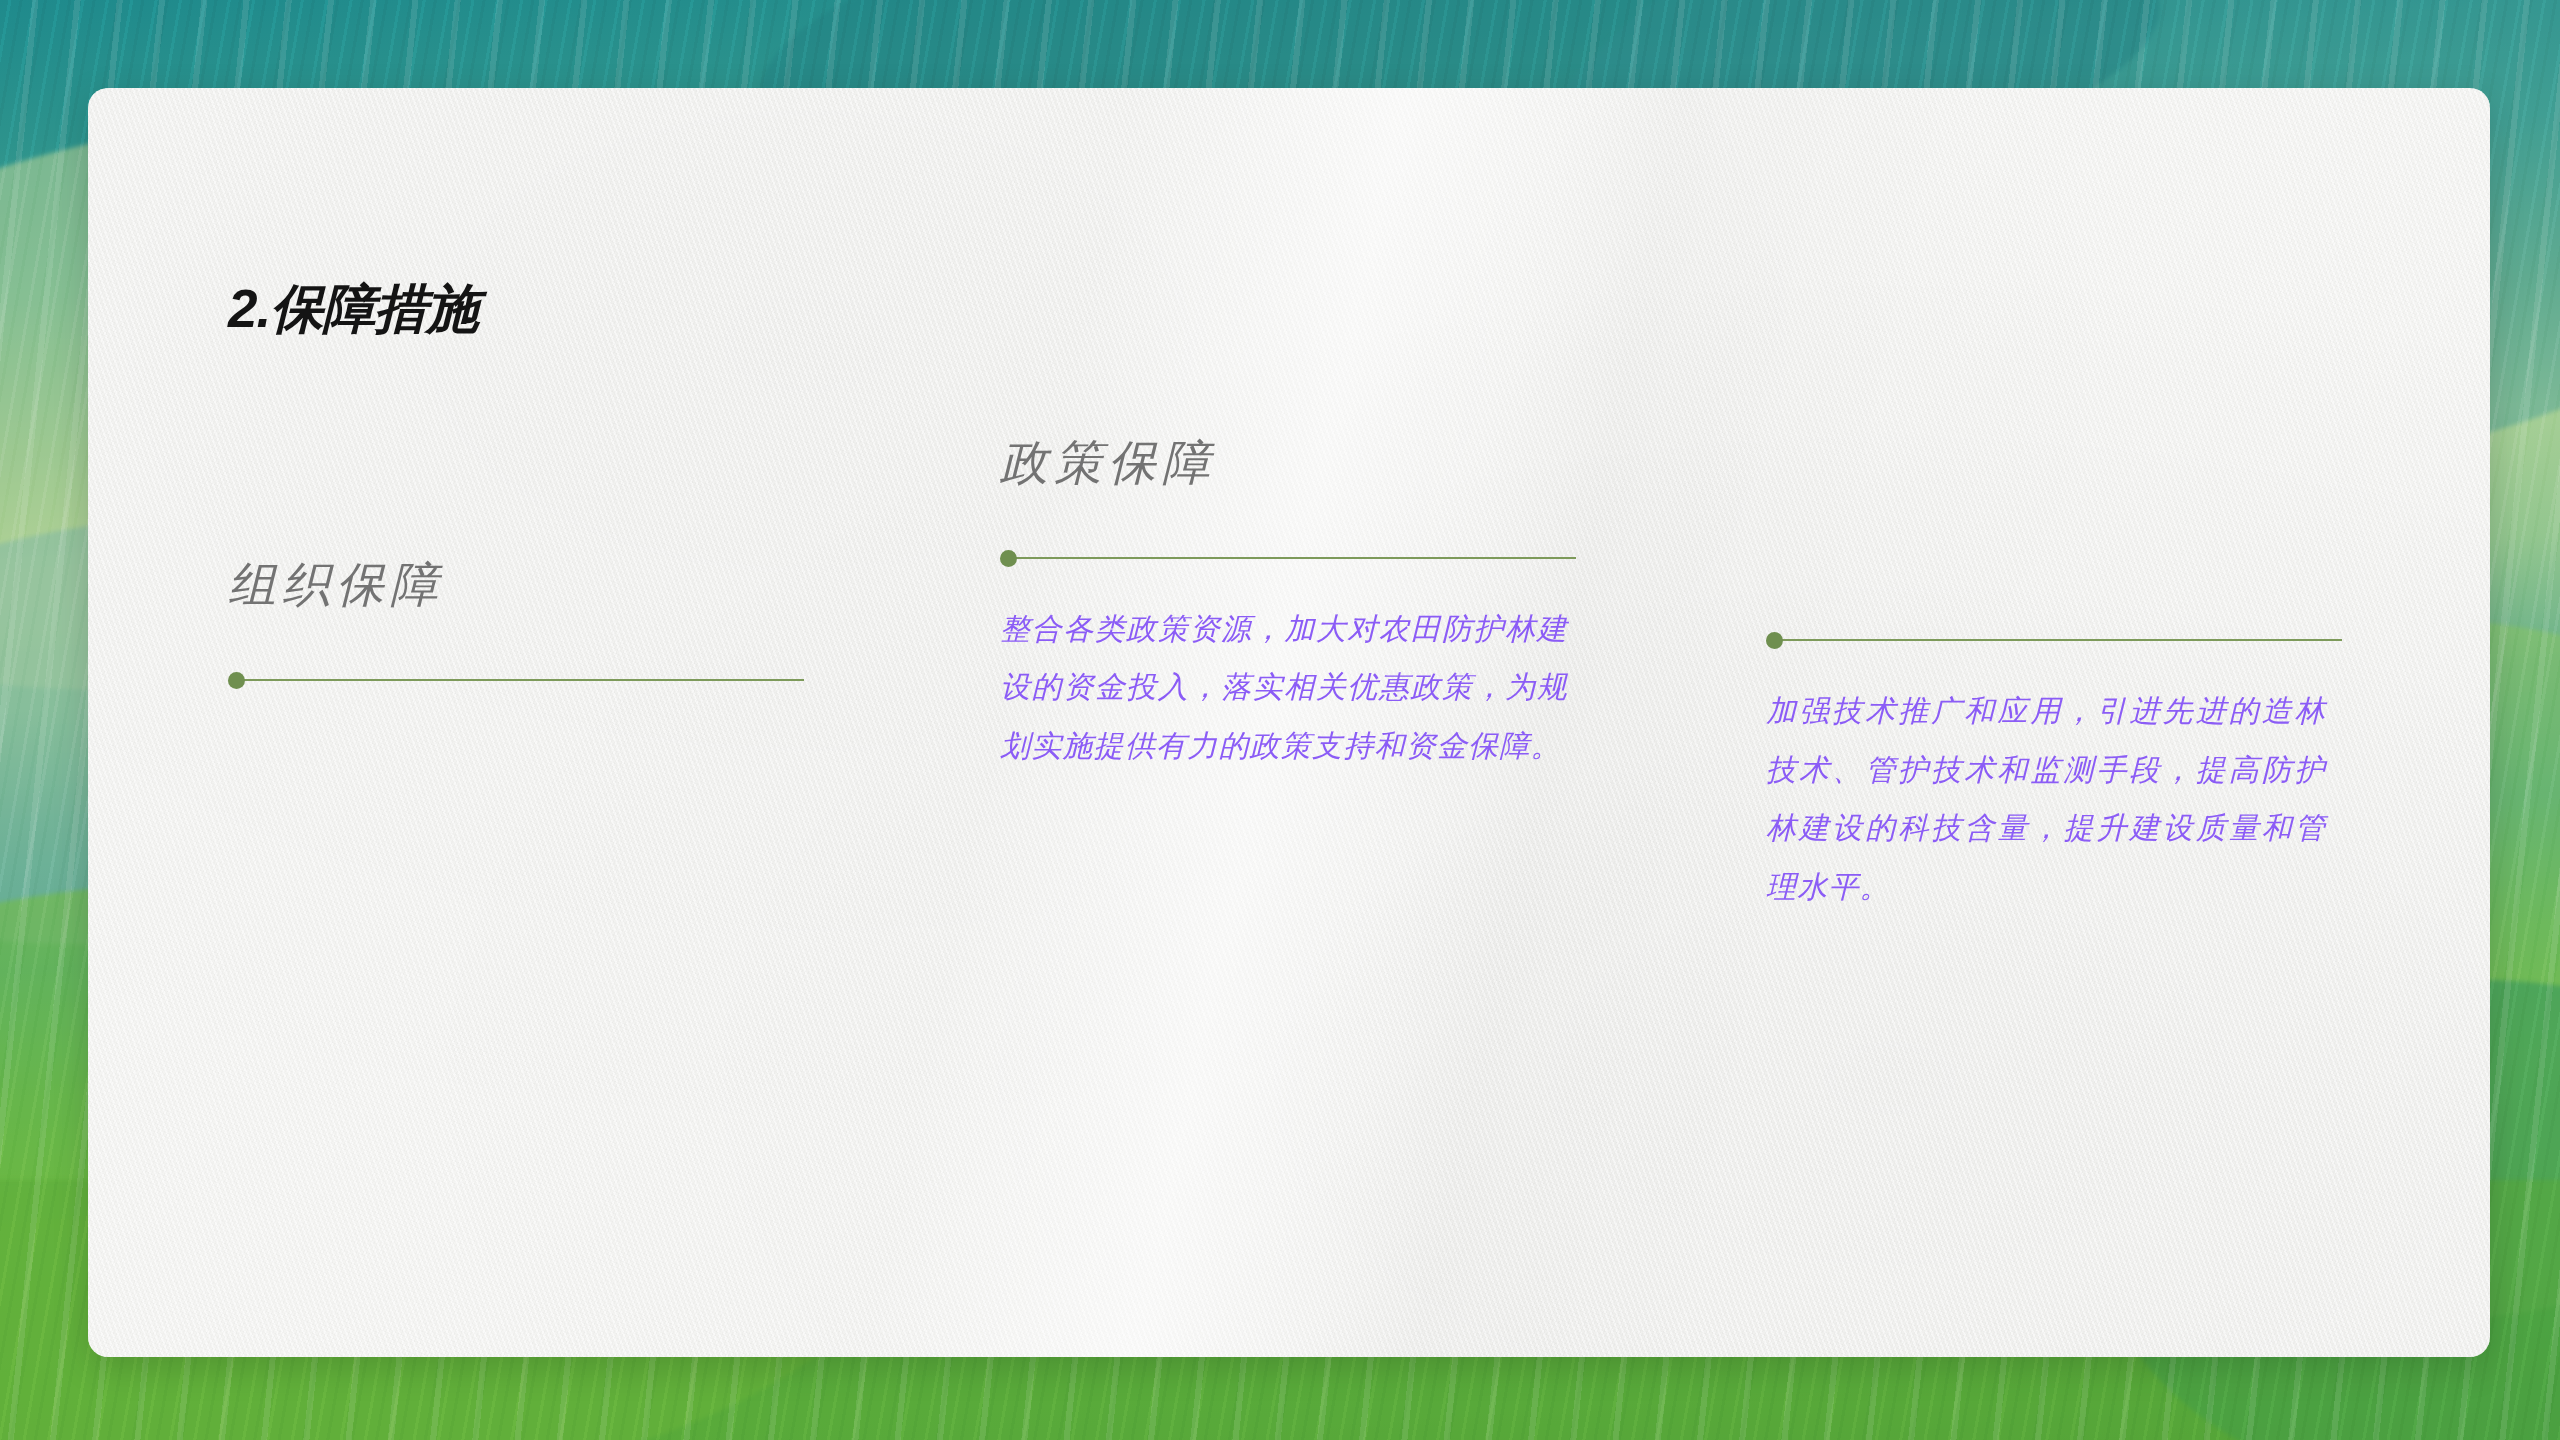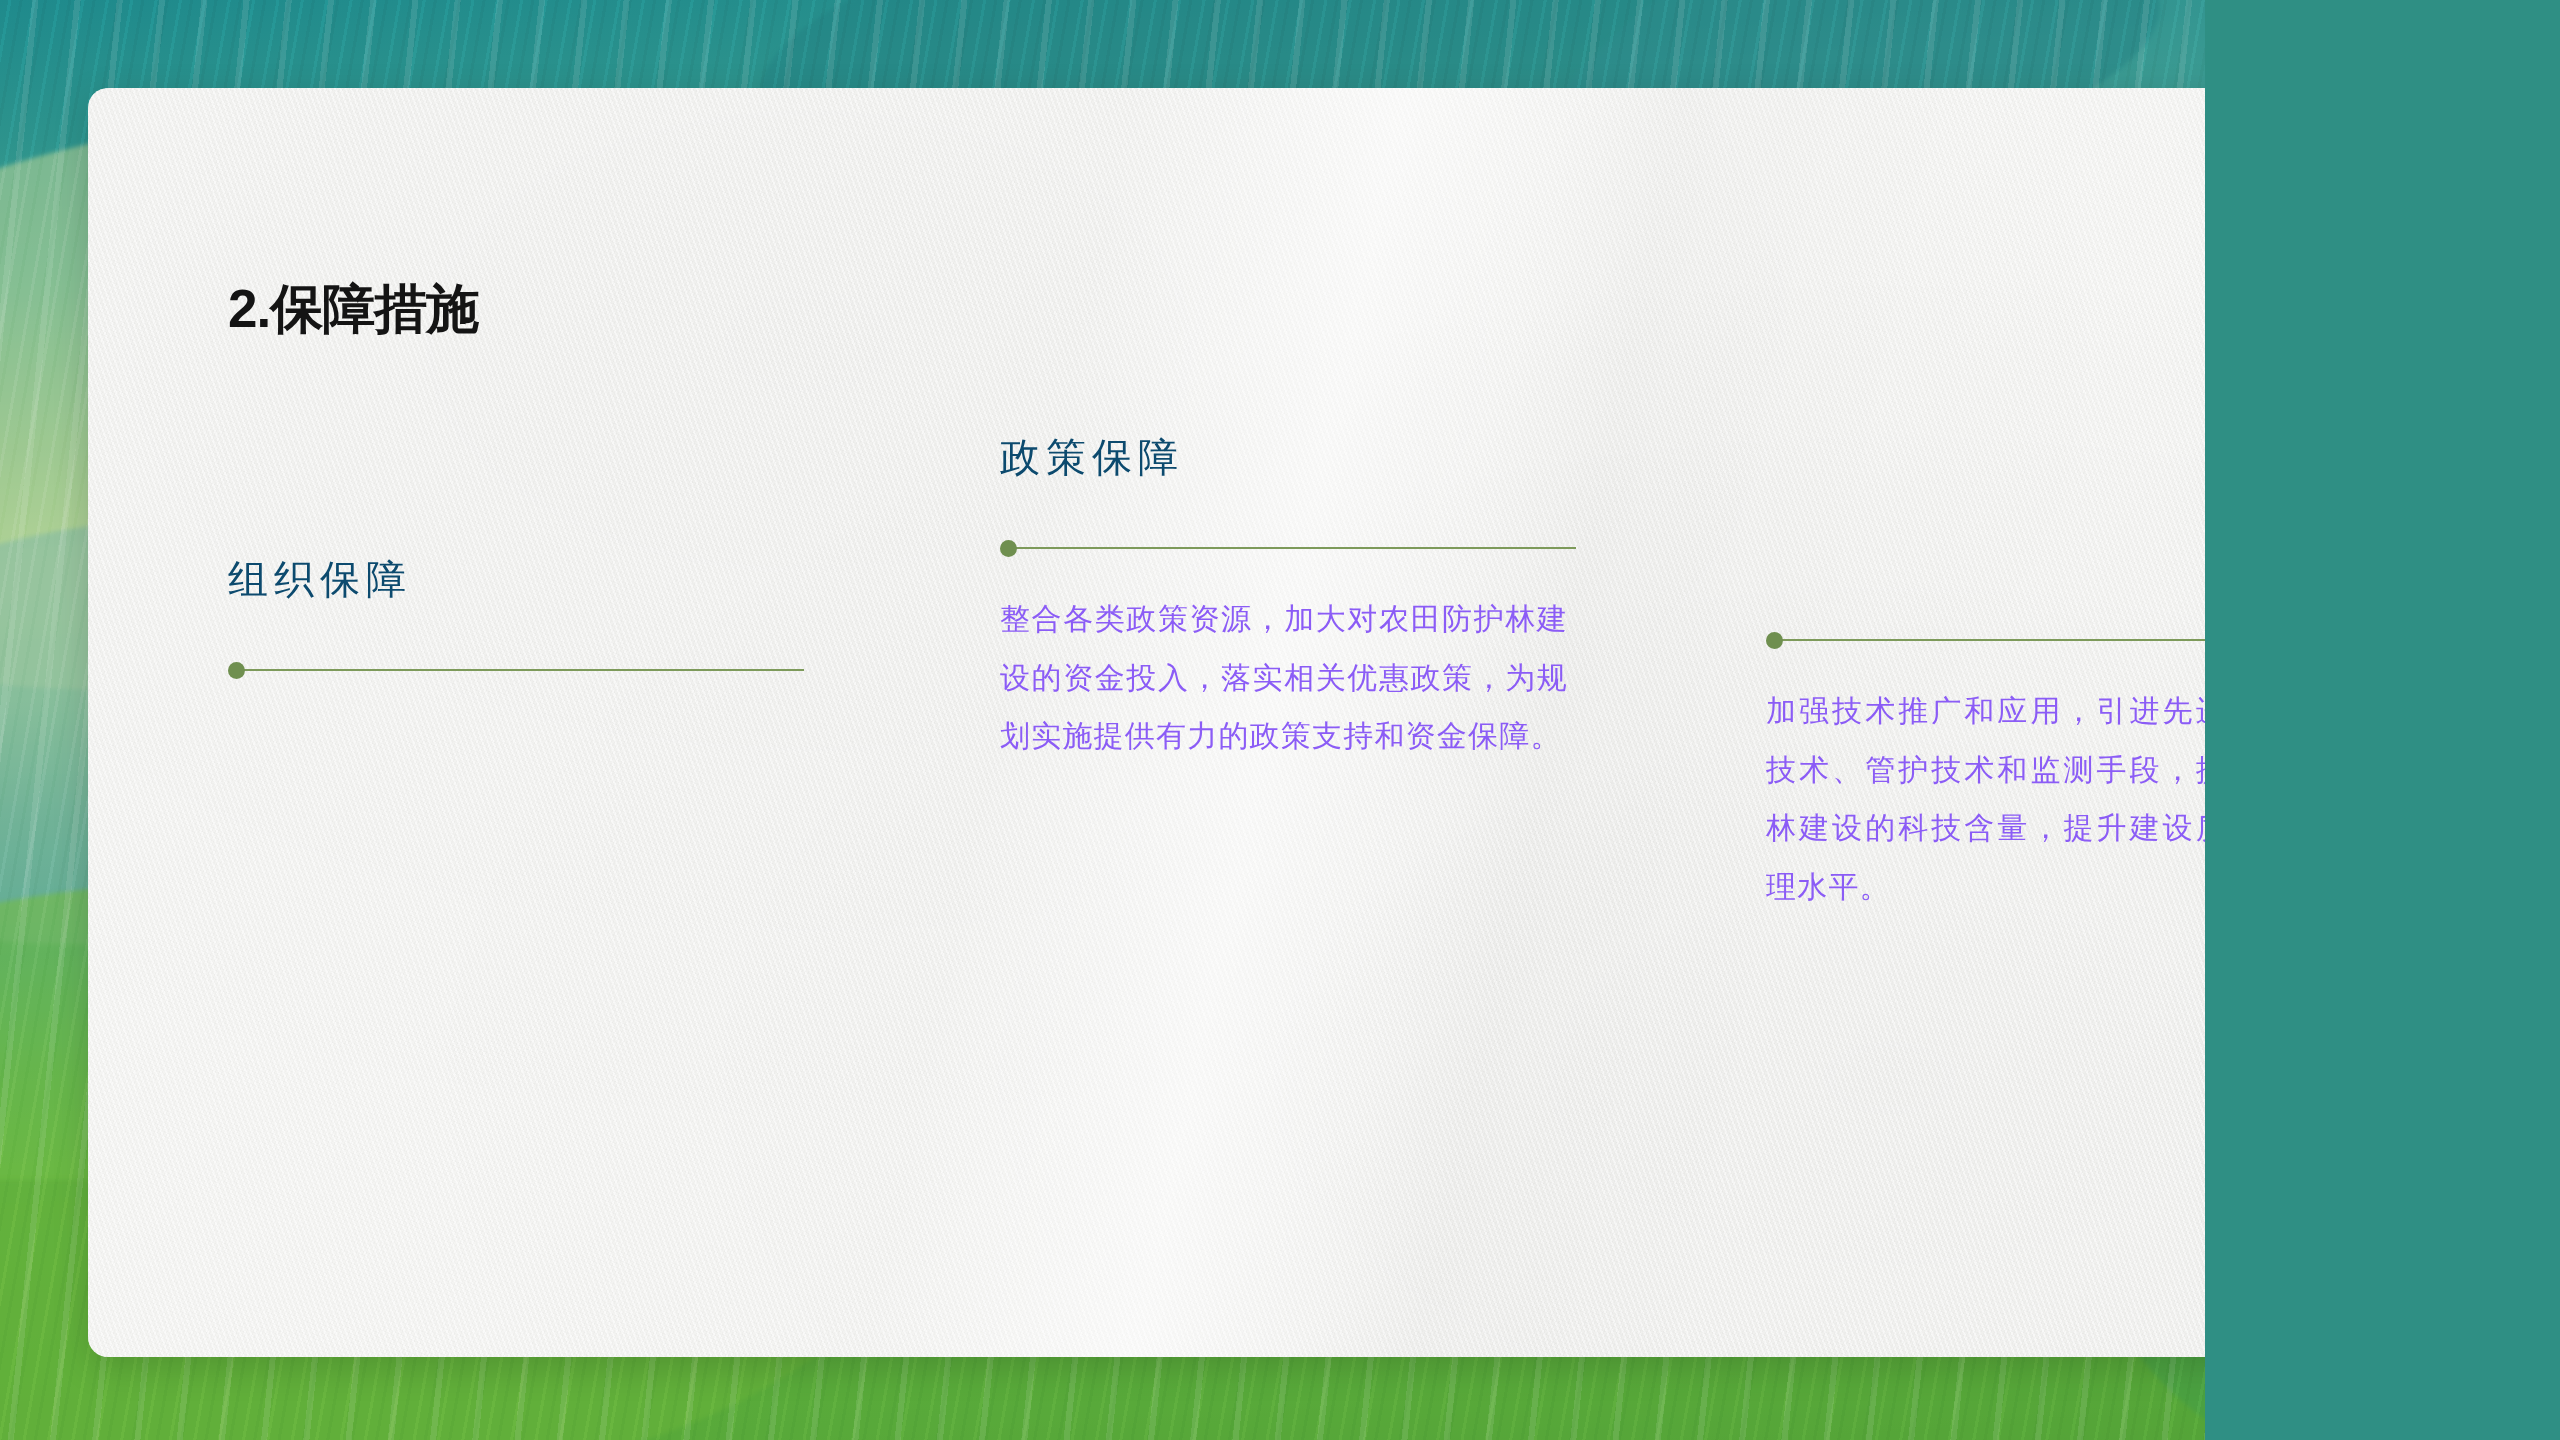--- a/index.html
+++ b/index.html
@@ -4,21 +4,21 @@
 <title>2.保障措施</title>
 <style>
   html,body{margin:0;padding:0;}
   body{
     width:2560px;height:1440px;overflow:hidden;
     font-family:"Liberation Sans","DejaVu Sans",sans-serif;
     background:#2f8f84;
   }
 
   
-  .slide{position:relative;width:2205px;height:1440px;overflow:hidden;}
+  .slide{position:relative;width:2560px;height:1440px;overflow:hidden;font-style:italic;}
 
   .bg-base{
     position:absolute;inset:0;
     background:
       linear-gradient(176deg,
         #1f8a8c 0%,
         #2d938c 9%,
         #45a391 18%,
         #79b88c 28%,
         #a7cf96 36%,
@@ -106,21 +106,21 @@
   }
 
   
   .col{position:absolute;width:580px;}
   .col-1{left:140px;top:468px;}
   .col-2{left:912px;top:346px;}
   .col-3{left:1678px;top:486px;}
 
   .col-heading{
     font-family:"Liberation Serif","DejaVu Serif",serif;
-    font-size:40px;font-weight:400;color:#0c4a6e;
+    font-size:48px;font-weight:400;color:#737373;
     letter-spacing:6px;line-height:1.2;white-space:nowrap;
   }
   .divider{
     position:relative;height:20px;margin-top:56px;
   }
   .divider .rule{
     position:absolute;left:8px;top:9px;height:2px;width:568px;
     background:#7d9a5a;
   }
   .divider .dot{

